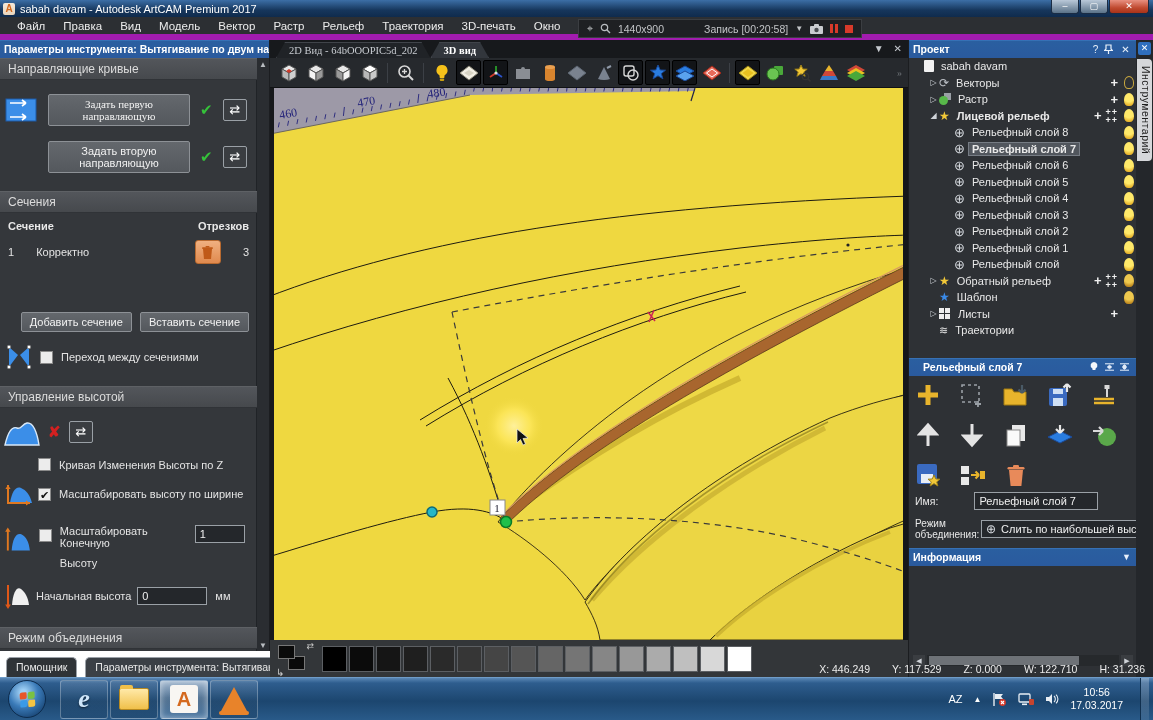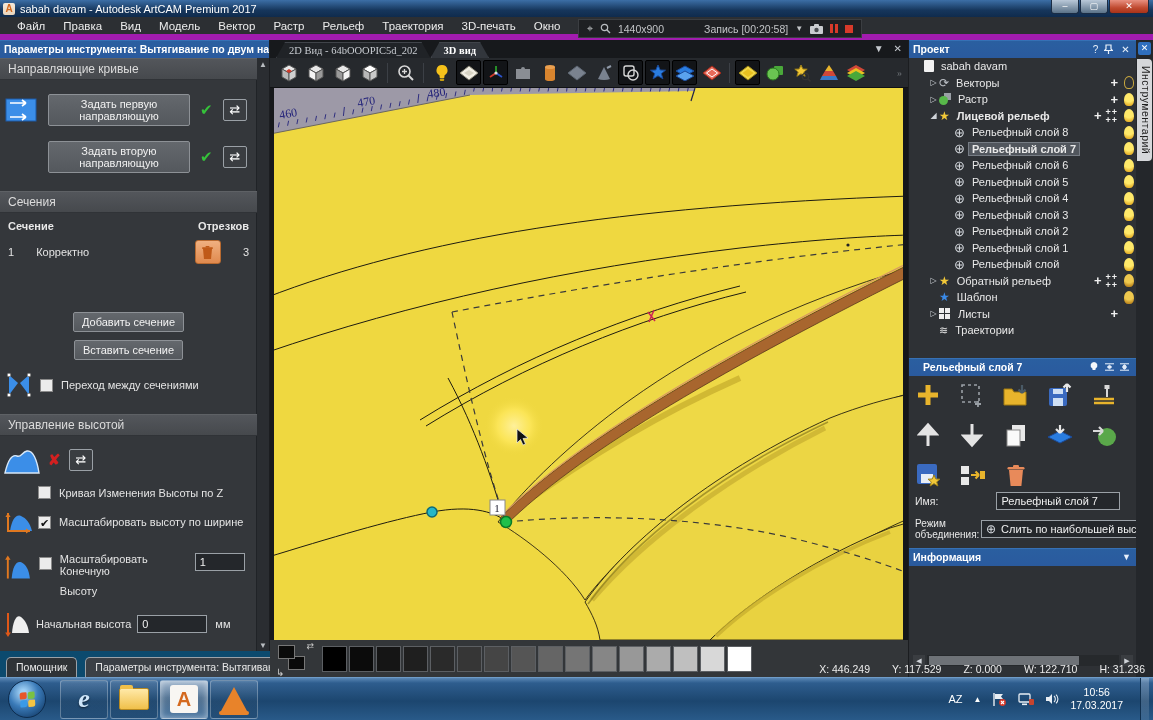--- a/index.html
+++ b/index.html
@@ -47,21 +47,21 @@
   .cb{width:13px;height:13px;background:#ececec;border:1px solid #8a8a8a;font-size:11px;line-height:12px;
     text-align:center;color:#111;flex:none;}
   .radio{width:13px;height:13px;border-radius:50%;background:#ececec;border:1px solid #8a8a8a;position:relative;flex:none;}
   .radio.sel:after{content:"";position:absolute;left:3px;top:3px;width:5px;height:5px;border-radius:50%;background:#111;}
   .lbl{font-size:11px;color:#e4e4e4;}
   .field{background:#24272b;border:1px solid #9aa0a6;color:#f0f0f0;font-size:11px;padding:1px 4px;height:18px;display:flex;align-items:center;}
   .trashbtn{width:26px;height:24px;background:linear-gradient(#f0b080,#e08a4e);border:1px solid #b86a30;border-radius:3px;
     display:flex;align-items:center;justify-content:center;}
 
   
-  .bottom-tabs{position:absolute;left:0;top:651px;width:270px;height:26px;background:#0c4a6e;display:flex;align-items:flex-end;padding-left:6px;gap:8px;}
+  .bottom-tabs{position:absolute;left:0;top:651px;width:270px;height:26px;background:#ffffff;display:flex;align-items:flex-end;padding-left:6px;gap:8px;}
   .btab{font-size:10.5px;color:#e8e8e8;background:#2f3337;border:1px solid #9ba1a8;border-bottom:none;
     padding:3px 9px 4px;border-radius:5px 5px 0 0;white-space:nowrap;}
   .btab.active{background:#3b4046;}
 
   
   .center{position:absolute;left:270px;top:40px;width:638px;height:637px;background:#1a1c1f;font-family:Liberation Serif, serif;}
   .vtabs{height:18px;background:#17191c;display:flex;align-items:flex-end;padding-left:6px;font-size:10.5px;position:relative;}
   .vtab{padding:2px 12px 2px;color:#c9cdd2;background:#202327;border:1px solid #40444a;border-bottom:none;
     clip-path:polygon(9px 0,calc(100% - 9px) 0,100% 100%,0 100%);}
   .vtab.active{background:#32363c;color:#fff;font-weight:bold;}
@@ -105,21 +105,21 @@
   .t-raster i{position:absolute;left:5px;top:0;width:7px;height:7px;background:#9aa0a6;}
   .t-raster b{position:absolute;left:0;top:3px;width:9px;height:9px;border-radius:50%;background:#58b84a;}
   .t-vect{color:#b8bcc2;font-size:12px;line-height:12px;flex:none;}
   .t-sheets{width:12px;height:12px;position:relative;flex:none;}
   .t-sheets i{position:absolute;width:5px;height:5px;background:#eee;}
   .t-path{color:#e8e8e8;font-size:11px;flex:none;}
 
   .layer-head{position:absolute;left:0;top:318px;width:228px;}
   .li-grid{position:absolute;left:4px;top:340px;width:210px;display:flex;flex-wrap:wrap;column-gap:14px;row-gap:10px;}
   .li-btn{width:30px;height:30px;display:flex;align-items:center;justify-content:center;}
-  .nm-row{position:absolute;left:6px;top:452px;width:216px;display:flex;align-items:center;font-size:10.5px;gap:22px;}
+  .nm-row{position:absolute;left:6px;top:452px;width:216px;display:flex;align-items:center;font-size:10.5px;}
   .mg-row{position:absolute;left:6px;top:478px;width:216px;display:flex;align-items:center;font-size:10px;}
   .info-head{position:absolute;left:0;top:508px;width:228px;}
   .hscroll{position:absolute;left:4px;top:614px;width:220px;height:12px;display:flex;align-items:center;}
   .hscroll .ar{width:12px;height:11px;background:#3a3d41;color:#cfd3d8;font-size:7px;text-align:center;line-height:11px;}
   .hscroll .track{flex:1;height:11px;background:#26292c;margin:0 2px;position:relative;}
   .hscroll .thumb{position:absolute;left:2px;top:1px;width:150px;height:9px;background:#6e7277;}
 
   
   .rstrip{position:absolute;left:1136px;top:40px;width:17px;height:637px;background:#24272b;}
   .rclose{width:13px;height:13px;margin:2px auto;background:#2f6fbe;color:#fff;font-size:9px;line-height:13px;text-align:center;border-radius:2px;}
@@ -210,21 +210,21 @@
 
     </div>
     <div class="lp-scroll">
         <span>▲</span>
         <span>▼</span>
       </div>
 
     <div style="position:absolute;left:0;top:18px;width:257px;">
       <div class="sec-h">Направляющие кривые</div>
 
-      <div class="row" style="margin:14px 4px 15px;">
+      <div class="row" style="margin:14px 4px 15px;font-family:Liberation Serif, serif;">
         <svg width="34" height="30" viewBox="0 0 34 30">
           <rect x="2" y="4" width="30" height="22" fill="#3b8ee8" stroke="#1c5aa8"></rect>
           <path d="M6 8h16m0 0-4-3m4 3-4 3" stroke="#fff" stroke-width="1.6" fill="none"></path>
           <path d="M6 22h16m0 0-4-3m4 3-4 3" stroke="#fff" stroke-width="1.6" fill="none"></path>
         </svg>
         <div class="btn" style="width:142px;margin-left:10px;">Задать первую направляющую</div>
         <span class="ck" style="margin-left:10px;">✔</span>
         <div class="swapbtn" style="margin-left:10px;">⇄</div>
       </div>
 
@@ -248,21 +248,21 @@
         <div class="trashbtn" style="margin-right:22px;">
           <svg width="13" height="15" viewBox="0 0 13 15">
               <path d="M2 4h9l-1 10H3z" fill="#c05a18"></path>
               <rect x="1" y="2.2" width="11" height="1.8" rx=".9" fill="#c05a18"></rect>
               <rect x="4.5" y="1" width="4" height="1.6" rx=".8" fill="#c05a18"></rect>
             </svg>
         </div>
         <span class="lbl">3</span>
       </div>
 
-      <div class="row" style="margin:48px 8px 0;justify-content:flex-end;gap:8px;flex-direction:column;">
+      <div class="row" style="margin:48px 8px 0;justify-content:flex-end;gap:8px;">
         <div class="btn">Добавить сечение</div>
         <div class="btn">Вставить сечение</div>
       </div>
 
       <div class="row" style="margin:12px 4px 0;">
         <svg width="30" height="26" viewBox="0 0 30 26">
           <path d="M5 3 L14 11 L5 23 Z" fill="#3b8ee8"></path>
             <path d="M25 3 L16 11 L25 23 Z" fill="#3b8ee8"></path>
           <circle cx="5" cy="3" r="1.7" fill="#fff" stroke="#888"></circle>
             <circle cx="5" cy="23" r="1.7" fill="#fff" stroke="#888"></circle>

